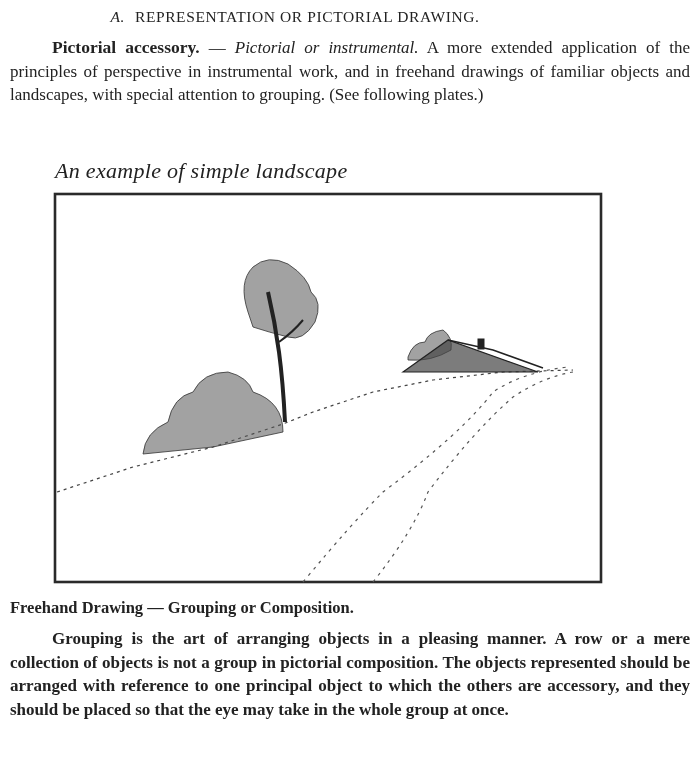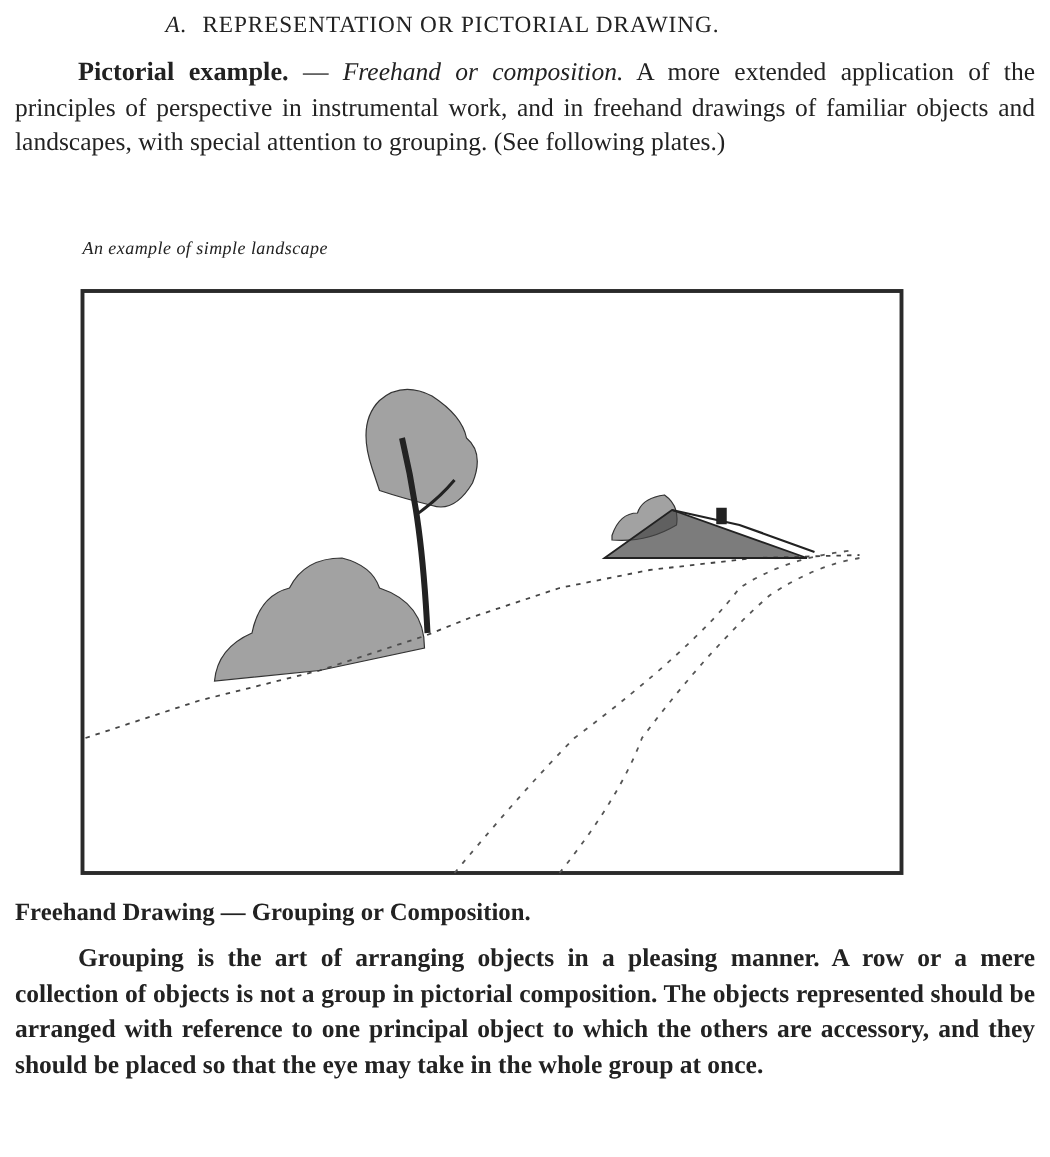--- a/index.html
+++ b/index.html
@@ -5,34 +5,34 @@
   html, body { margin: 0; padding: 0; background: #ffffff; }
   body { width: 700px; height: 771px; position: relative; overflow: hidden;
          font-family: "Liberation Serif", "DejaVu Serif", serif; color: #222; }
   .heading { position: absolute; top: 8px; left: 0; width: 590px; text-align: center;
              font-size: 15.5px; letter-spacing: 0.6px; }
   .heading .num { font-style: italic; margin-right: 10px; }
   .para { position: absolute; left: 10px; width: 680px; font-size: 17px; line-height: 23.5px;
           text-align: justify; }
   .p1 { top: 36px; text-indent: 42px; }
   .p1 .lead { font-weight: bold; font-size: 17.5px; }
-  .caption { position: absolute; top: 158px; left: 55px; font-style: italic; font-size: 12px; letter-spacing: 0.3px; }
+  .caption { position: absolute; top: 158px; left: 55px; font-style: italic; font-size: 22px; letter-spacing: 0.3px; }
   .frame { position: absolute; left: 53px; top: 192px; width: 550px; height: 392px; }
   .section2 { position: absolute; top: 598px; left: 10px; font-weight: bold; font-size: 16.5px; }
   .p2 { top: 627px; text-indent: 42px; font-weight: bold; }
 </style>
 </head>
 <body>
 
 <div class="heading">
   <span class="num">A.</span><span>REPRESENTATION OR PICTORIAL DRAWING.</span>
 </div>
 
 <div class="para p1">
-  <span class="lead">Pictorial example.</span><span> — </span><i>Freehand or composition.</i><span>  A more extended application of the principles of perspective in instrumental work, and in freehand drawings of familiar objects and landscapes, with special attention to grouping.   (See following plates.)</span>
+  <span class="lead">Pictorial accessory.</span><span> — </span><i>Pictorial or instrumental.</i><span>  A more extended application of the principles of perspective in instrumental work, and in freehand drawings of familiar objects and landscapes, with special attention to grouping.   (See following plates.)</span>
 </div>
 
 <div class="caption">An example of simple landscape</div>
 
 <svg class="frame" viewBox="0 0 550 392" xmlns="http://www.w3.org/2000/svg">
   <g>
     <rect x="2" y="2" width="546" height="388" fill="none" stroke="#2a2a2a" stroke-width="2.6"></rect>
   </g>
   <g fill="none" stroke="#444" stroke-width="1.2" stroke-dasharray="3 4">
     <path d="M4 300 L80 275 L160 255 L230 232 L260 220 L320 200 L380 188 L450 180 L520 178"></path>

